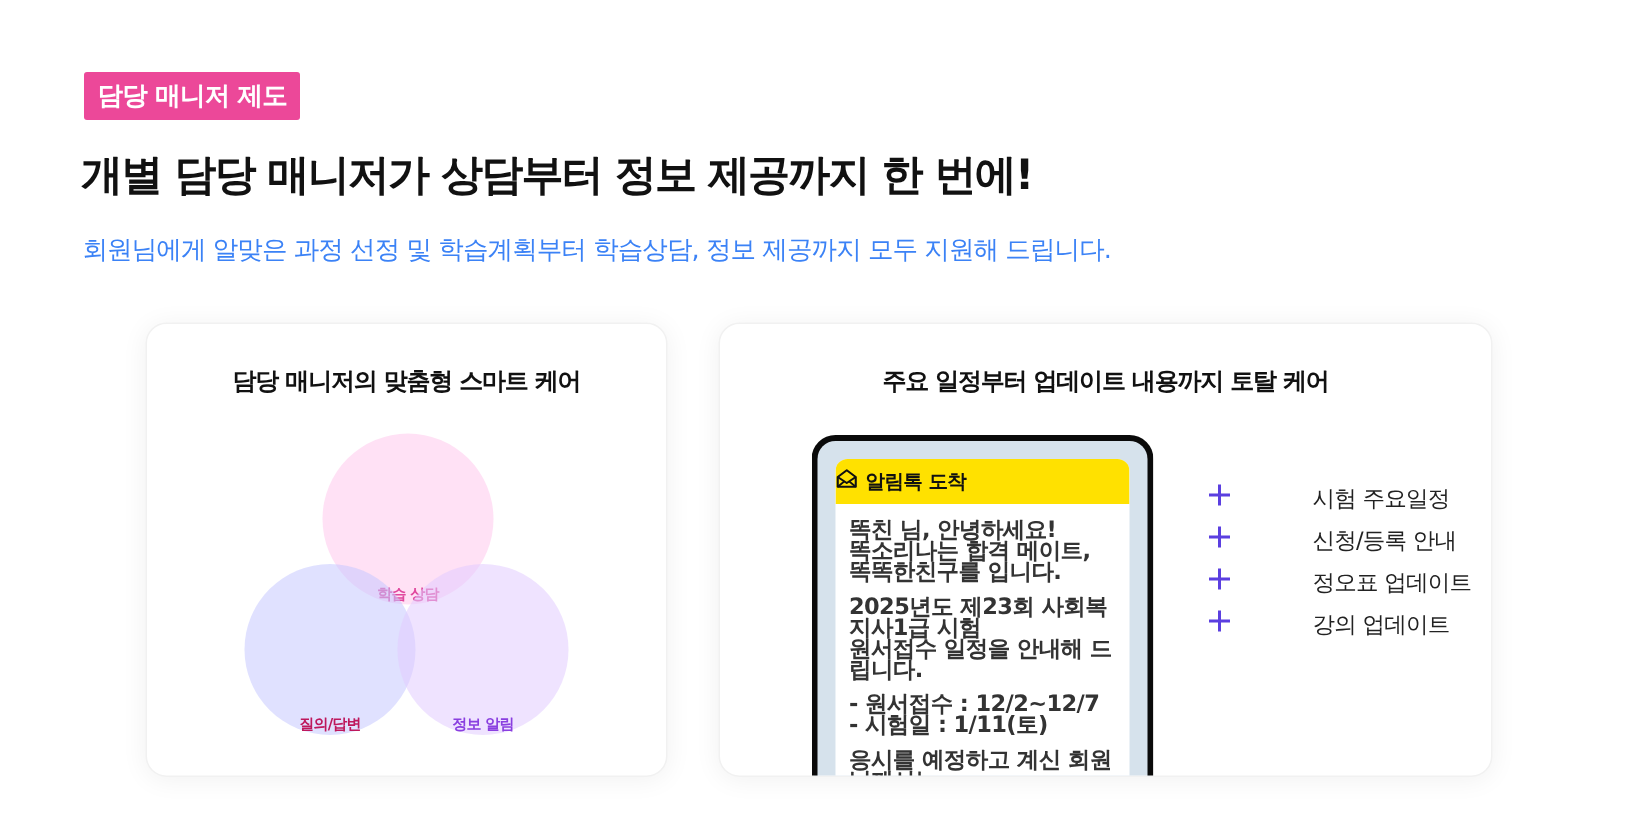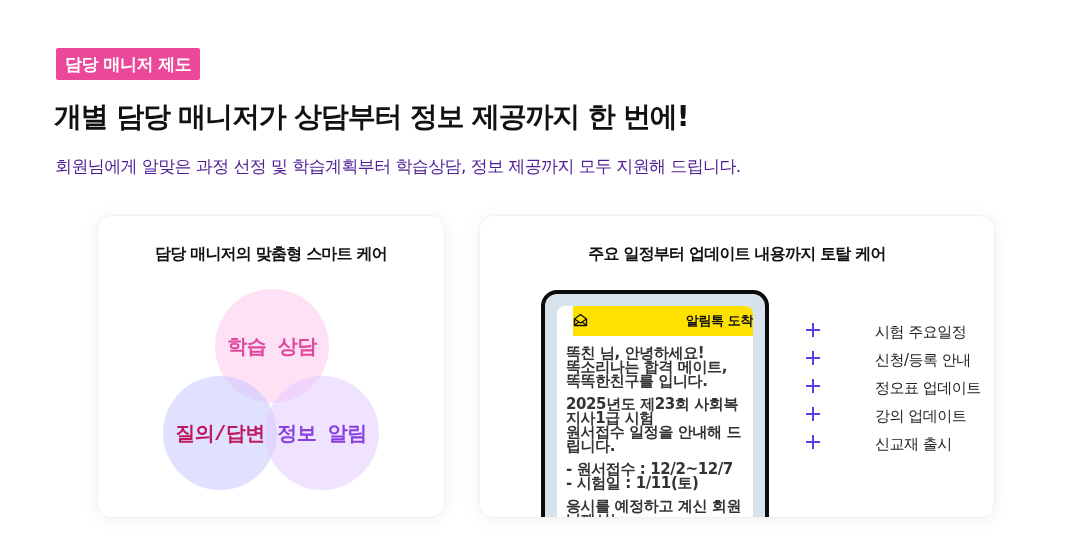--- a/index.html
+++ b/index.html
@@ -18,60 +18,60 @@
       font-size: 17px; font-weight: bold; line-height: 32px;
       border-radius: 2px; letter-spacing: -0.5px;
     }
     .headline {
       position: absolute; left: 54px; top: 98px;
       font-size: 28px; font-weight: bold; letter-spacing: -1.2px;
       color: #111;
     }
     .subtext {
       position: absolute; left: 55px; top: 155px;
-      font-size: 17px; color: #4c1d95; letter-spacing: -0.6px;
+      font-size: 17px; color: #3b82f6; letter-spacing: -0.6px;
     }
 
     .card {
       position: absolute; top: 215px; height: 303px;
       background: #ffffff; border-radius: 14px;
       box-shadow: 0 2px 18px rgba(0,0,0,0.06);
       border: 1px solid #f1f1f1;
       overflow: hidden;
     }
     .card-left { left: 97px; width: 348px; }
     .card-right { left: 479px; width: 516px; }
     .card-title {
       position: absolute; left: 0; right: 0; top: 28px;
       text-align: center; font-size: 16px; font-weight: bold;
       letter-spacing: -0.8px; color: #111;
     }
 
     .circle {
       position: absolute; width: 114px; height: 114px; border-radius: 50%;
-      display: flex; align-items: center; justify-content: center;
-      font-size: 20px; font-weight: bold; letter-spacing: -0.5px; font-family: Liberation Mono, monospace;
+      display: flex; align-items: flex-end; justify-content: center;
+      font-size: 10px; font-weight: bold; letter-spacing: -0.5px;
     }
     .c-top { left: 117px; top: 73px; background: rgba(255,200,236,0.55); color: #e0489e; }
     .c-left { left: 65px; top: 160px; background: rgba(198,200,255,0.55); color: #be185d; }
     .c-right { left: 167px; top: 160px; background: rgba(226,204,255,0.55); color: #8a3fe0; }
 
     .phone {
       position: absolute; left: 61px; top: 74px; width: 228px; height: 240px;
       background: #d6e2ec; border: 4px solid #0a0a0a; border-bottom: none;
       border-radius: 16px 16px 0 0;
     }
     .msg {
       position: absolute; left: 12px; top: 12px; width: 196px; height: 230px;
       background: #ffffff; border-radius: 8px 8px 0 0; overflow: hidden;
     }
     .msg-header {
       height: 30px; background: #ffe100;
-      display: flex; align-items: center; justify-content: space-between; gap: 5px;
-      font-size: 13px; font-weight: bold; color: #111; letter-spacing: -0.4px; margin-left: 16px;
+      display: flex; align-items: center; justify-content: flex-start; gap: 5px;
+      font-size: 13px; font-weight: bold; color: #111; letter-spacing: -0.4px;
     }
     .msg-body { padding: 10px 8px 0 9px; font-size: 15px; line-height: 14px; color: #333; letter-spacing: -0.4px; font-weight: bold; }
     .msg-body p { margin-bottom: 9px; white-space: pre-line; }
 
     .features {
       position: absolute; left: 326px; top: 107px;
       list-style: none;
     }
     .features li {
       display: flex; align-items: flex-start; height: 28px;
@@ -147,19 +147,15 @@
           <span>신청/등록 안내</span>
         </li>
       <li>
           <span class="plus"></span>
           <span>정오표 업데이트</span>
         </li>
       <li>
           <span class="plus"></span>
           <span>강의 업데이트</span>
         </li>
-      <li>
-          <span class="plus"></span>
-          <span>신교재 출시</span>
-        </li>
     </ul>
   </div>
 </div>
 
 </body></html>

